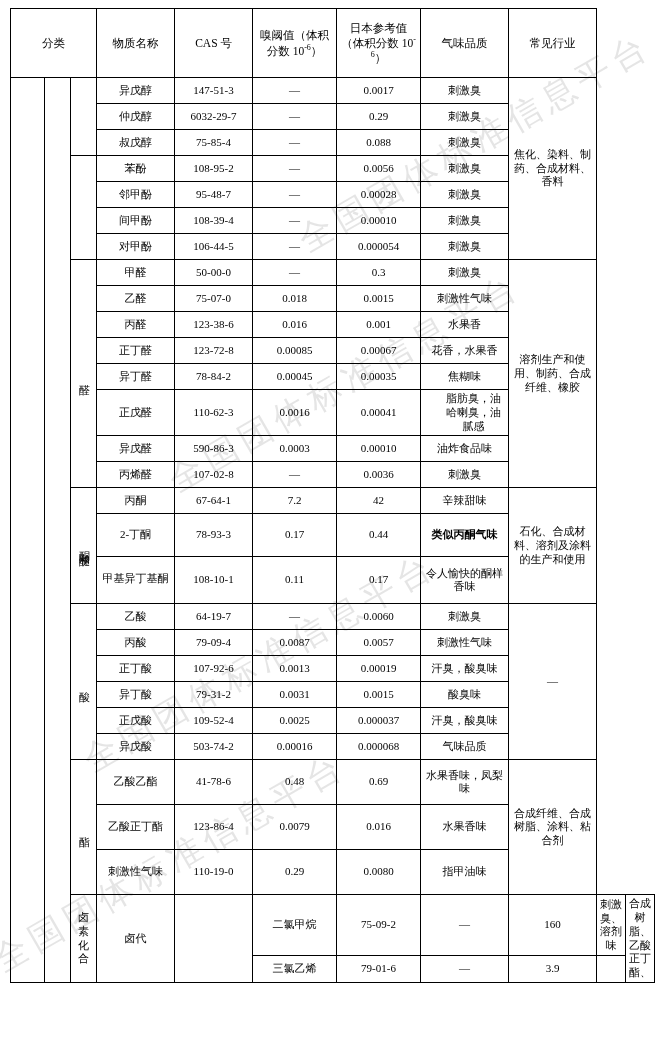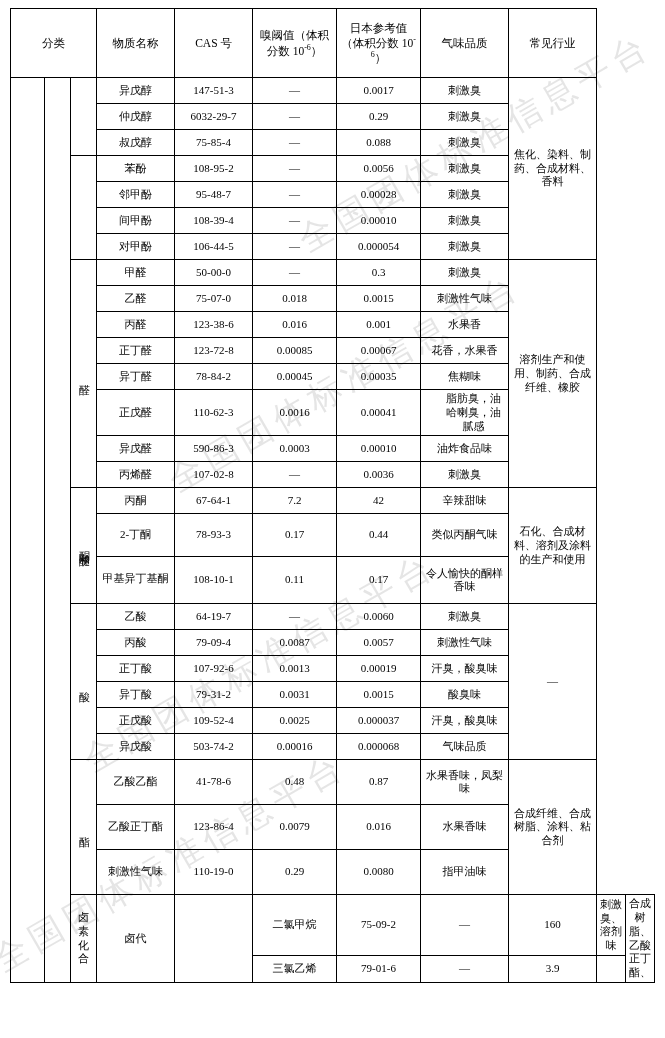--- a/index.html
+++ b/index.html
@@ -243,21 +243,21 @@
         <td>7.2</td>
         <td>42</td>
         <td>辛辣甜味</td>
         <td rowspan="3">石化、合成材料、溶剂及涂料的生产和使用</td>
       </tr>
       <tr>
         <td>2-丁酮</td>
         <td>78-93-3</td>
         <td>0.17</td>
         <td>0.44</td>
-        <td style="height:38px;">类似丙酮气味</td>
+        <td style="height:38px;font-weight:bold;">类似丙酮气味</td>
       </tr>
       <tr>
         <td style="height:42px;font-family:Liberation Mono, monospace;">甲基异丁基酮</td>
         <td>108-10-1</td>
         <td>0.11</td>
         <td>0.17</td>
         <td>令人愉快的酮样香味</td>
       </tr>
 
       <tr>
@@ -303,21 +303,21 @@
         <td>0.00016</td>
         <td>0.000068</td>
         <td>气味品质</td>
       </tr>
 
       <tr>
         <td rowspan="3"><span class="vert">酯</span></td>
         <td style="height:40px;">乙酸乙酯</td>
         <td>41-78-6</td>
         <td>0.48</td>
-        <td>0.87</td>
+        <td>0.69</td>
         <td>水果香味，凤梨味</td>
         <td rowspan="3">合成纤维、合成树脂、涂料、粘合剂</td>
       </tr>
       <tr>
         <td style="height:40px;">乙酸正丁酯</td>
         <td>123-86-4</td>
         <td>0.0079</td>
         <td>0.016</td>
         <td>水果香味</td>
       </tr>

